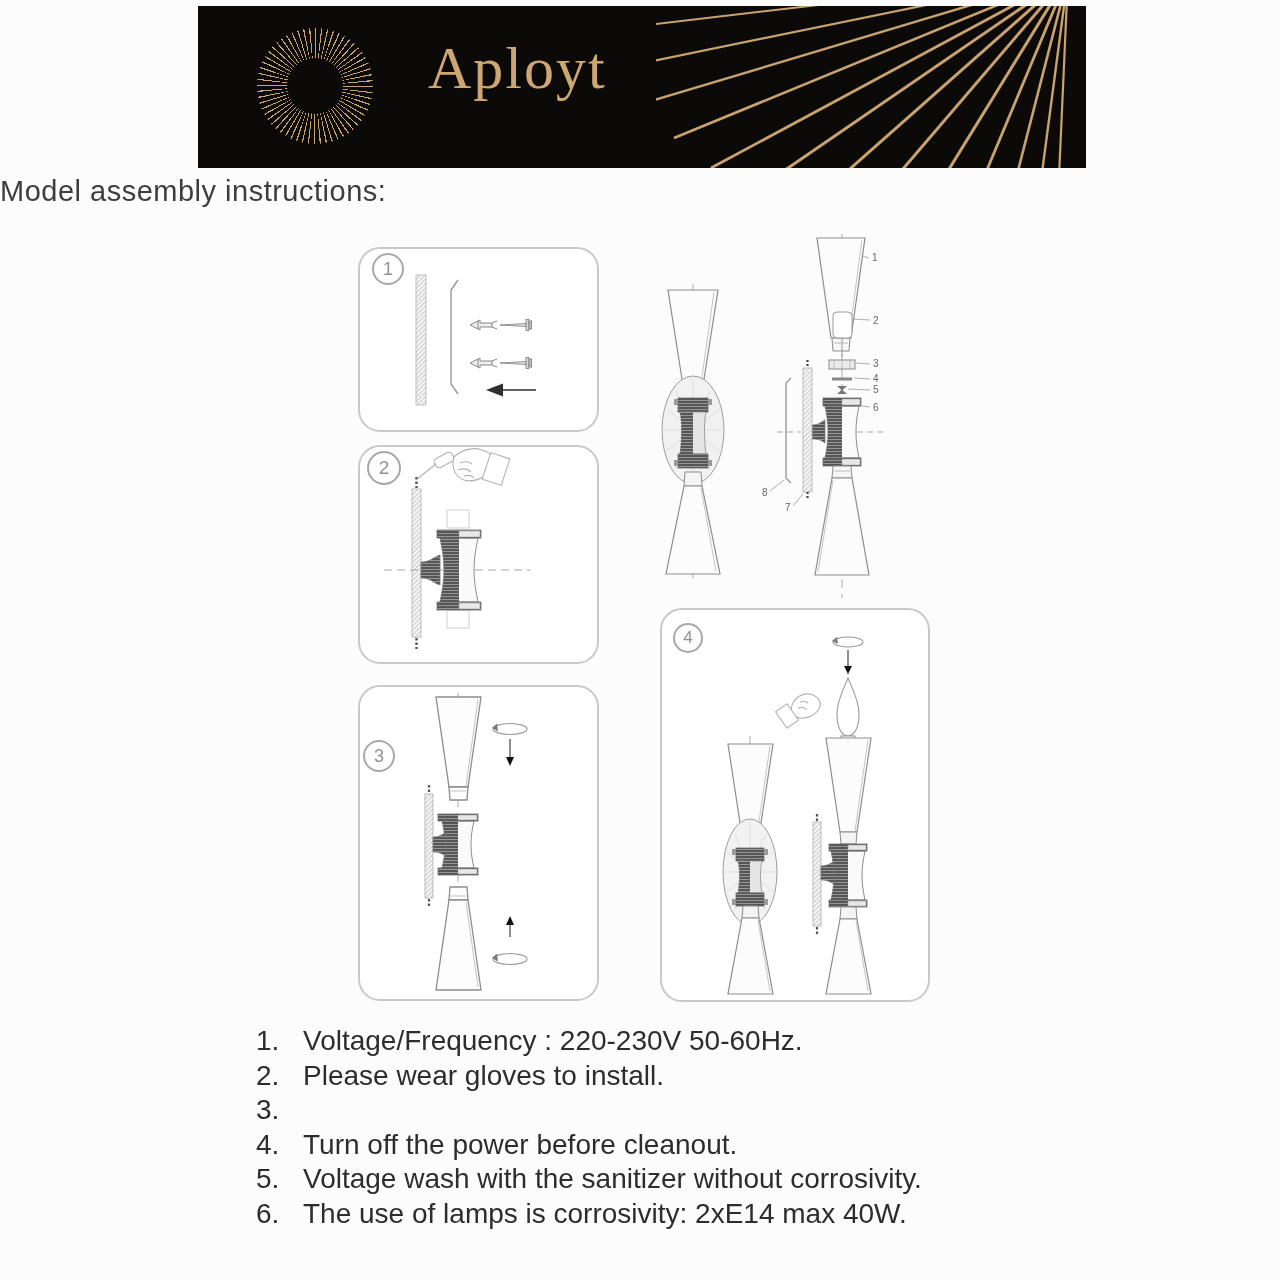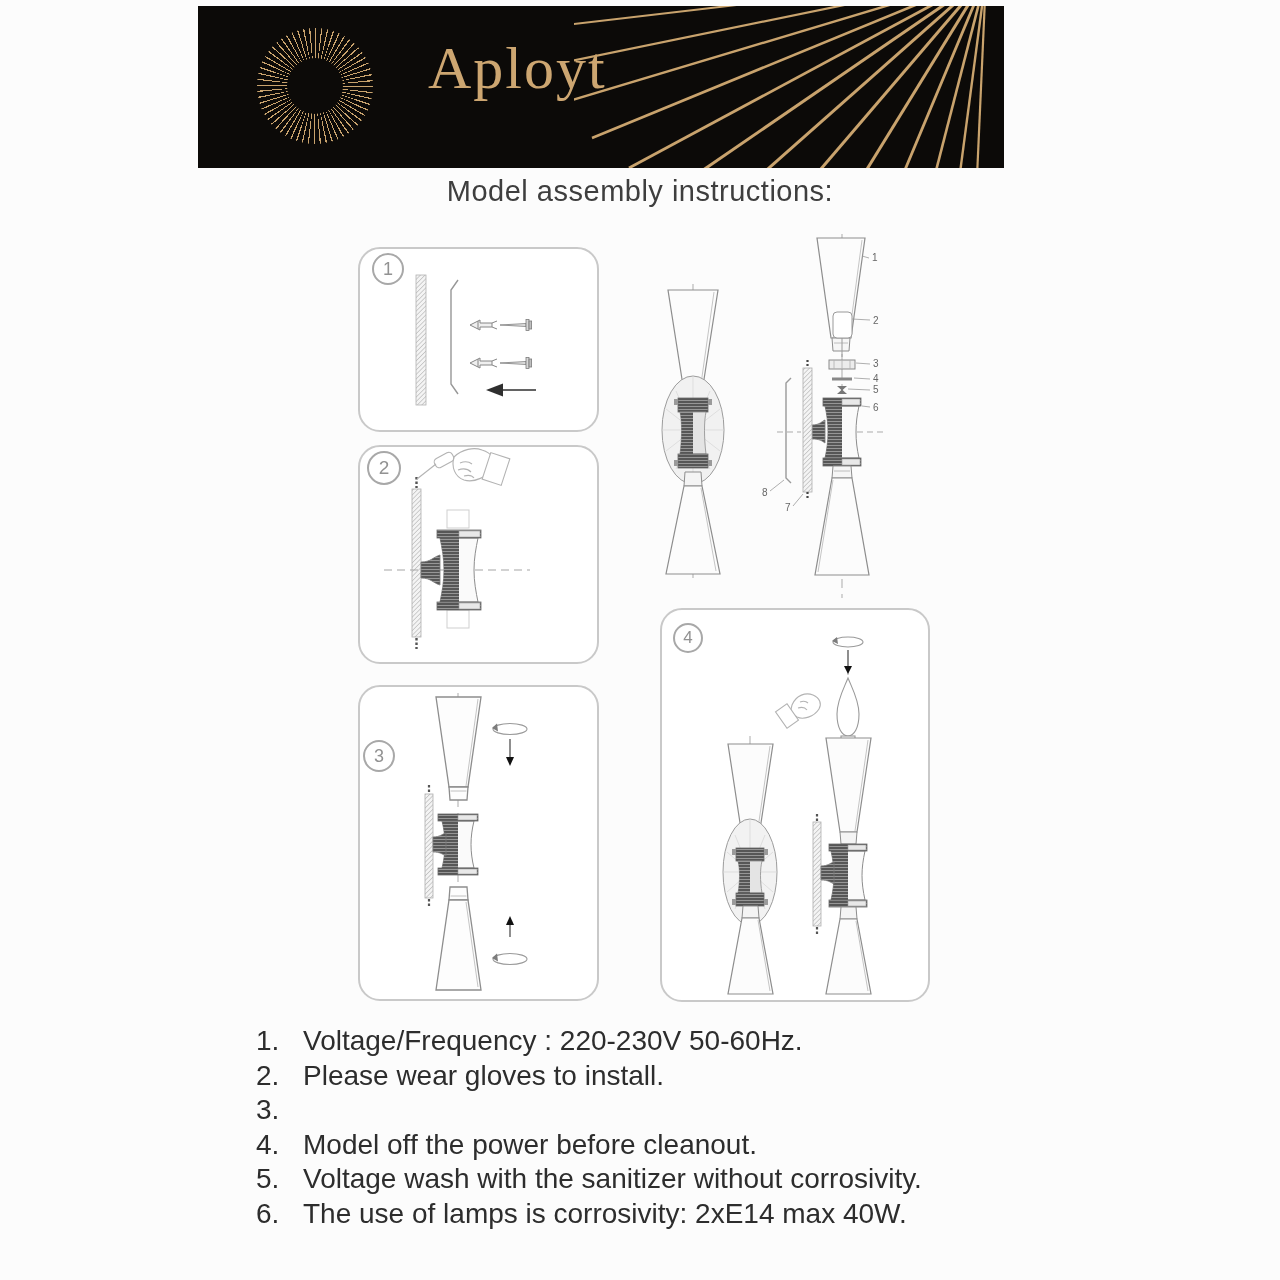--- a/index.html
+++ b/index.html
@@ -1,27 +1,27 @@
 <!DOCTYPE html>
 <html><head>
 <meta charset="utf-8">
 <style>
   html,body{margin:0;padding:0;background:#fff;}
   .page{position:relative;width:1280px;height:1280px;background:#fcfcfc;overflow:hidden;
         font-family:"Liberation Sans",sans-serif;}
   
-  .banner{position:absolute;left:198px;top:6px;width:806px;height:162px;background:#0c0a08;overflow:hidden;}
+  .banner{position:absolute;left:198px;top:6px;width:888px;height:162px;background:#0c0a08;overflow:hidden;}
   .sunburst{position:absolute;left:59px;top:22px;width:116px;height:116px;border-radius:50%;
             background:repeating-conic-gradient(#c9a36d 0deg 1.3deg, rgba(0,0,0,0) 1.3deg 6deg);}
   .sunburst-core{position:absolute;left:30px;top:30px;width:56px;height:56px;border-radius:50%;background:#0c0a08;}
   .brand{position:absolute;left:230px;top:28px;font-family:"Liberation Serif",serif;font-size:60px;
          font-weight:400;color:#cda671;letter-spacing:2px;}
   .rays{position:absolute;right:0;top:0;}
   
-  .title,.subtitle{position:absolute;left:0;width:1280px;text-align:center;color:#3e3e3e;
+  .title,.subtitle{position:absolute;left:0;width:1280px;color:#3e3e3e;
                    font-size:29px;font-weight:500;letter-spacing:.5px;}
   .title{top:175px;} .subtitle{top:209px;}
   
   .panel{position:absolute;background:#fff;border:2px solid #c9c9c9;border-radius:22px;}
   .panel svg{position:absolute;left:0;top:0;}
   .free{position:absolute;}
   .badge{position:absolute;border:2px solid #a8a8a8;border-radius:50%;color:#929292;
          display:flex;align-items:center;justify-content:center;background:transparent;}
   
   .instructions{position:absolute;left:256px;top:1024px;color:#2d2d2d;font-size:28px;}
@@ -369,21 +369,21 @@
     </div>
     <div class="inst">
       <span class="n">2.</span>
       <span class="t">Please wear gloves to install.</span>
     </div>
     <div class="inst">
       <span class="n">3.</span>
     </div>
     <div class="inst">
       <span class="n">4.</span>
-      <span class="t">Model off the power before cleanout.</span>
+      <span class="t">Turn off the power before cleanout.</span>
     </div>
     <div class="inst">
       <span class="n">5.</span>
       <span class="t">Voltage wash with the sanitizer without corrosivity.</span>
     </div>
     <div class="inst">
       <span class="n">6.</span>
       <span class="t">The use of lamps is corrosivity: 2xE14 max 40W.</span>
     </div>
   </div>

